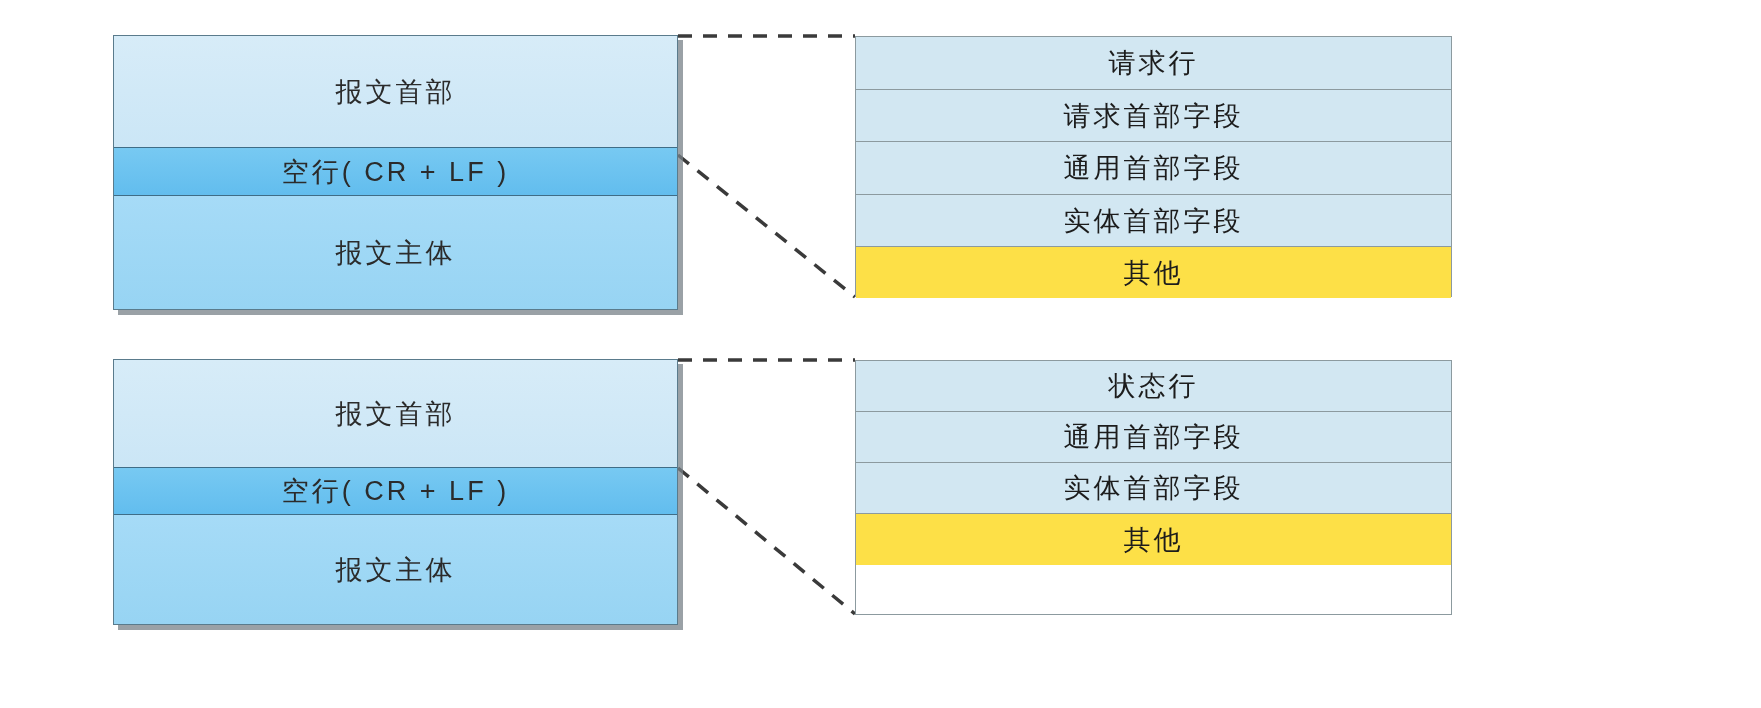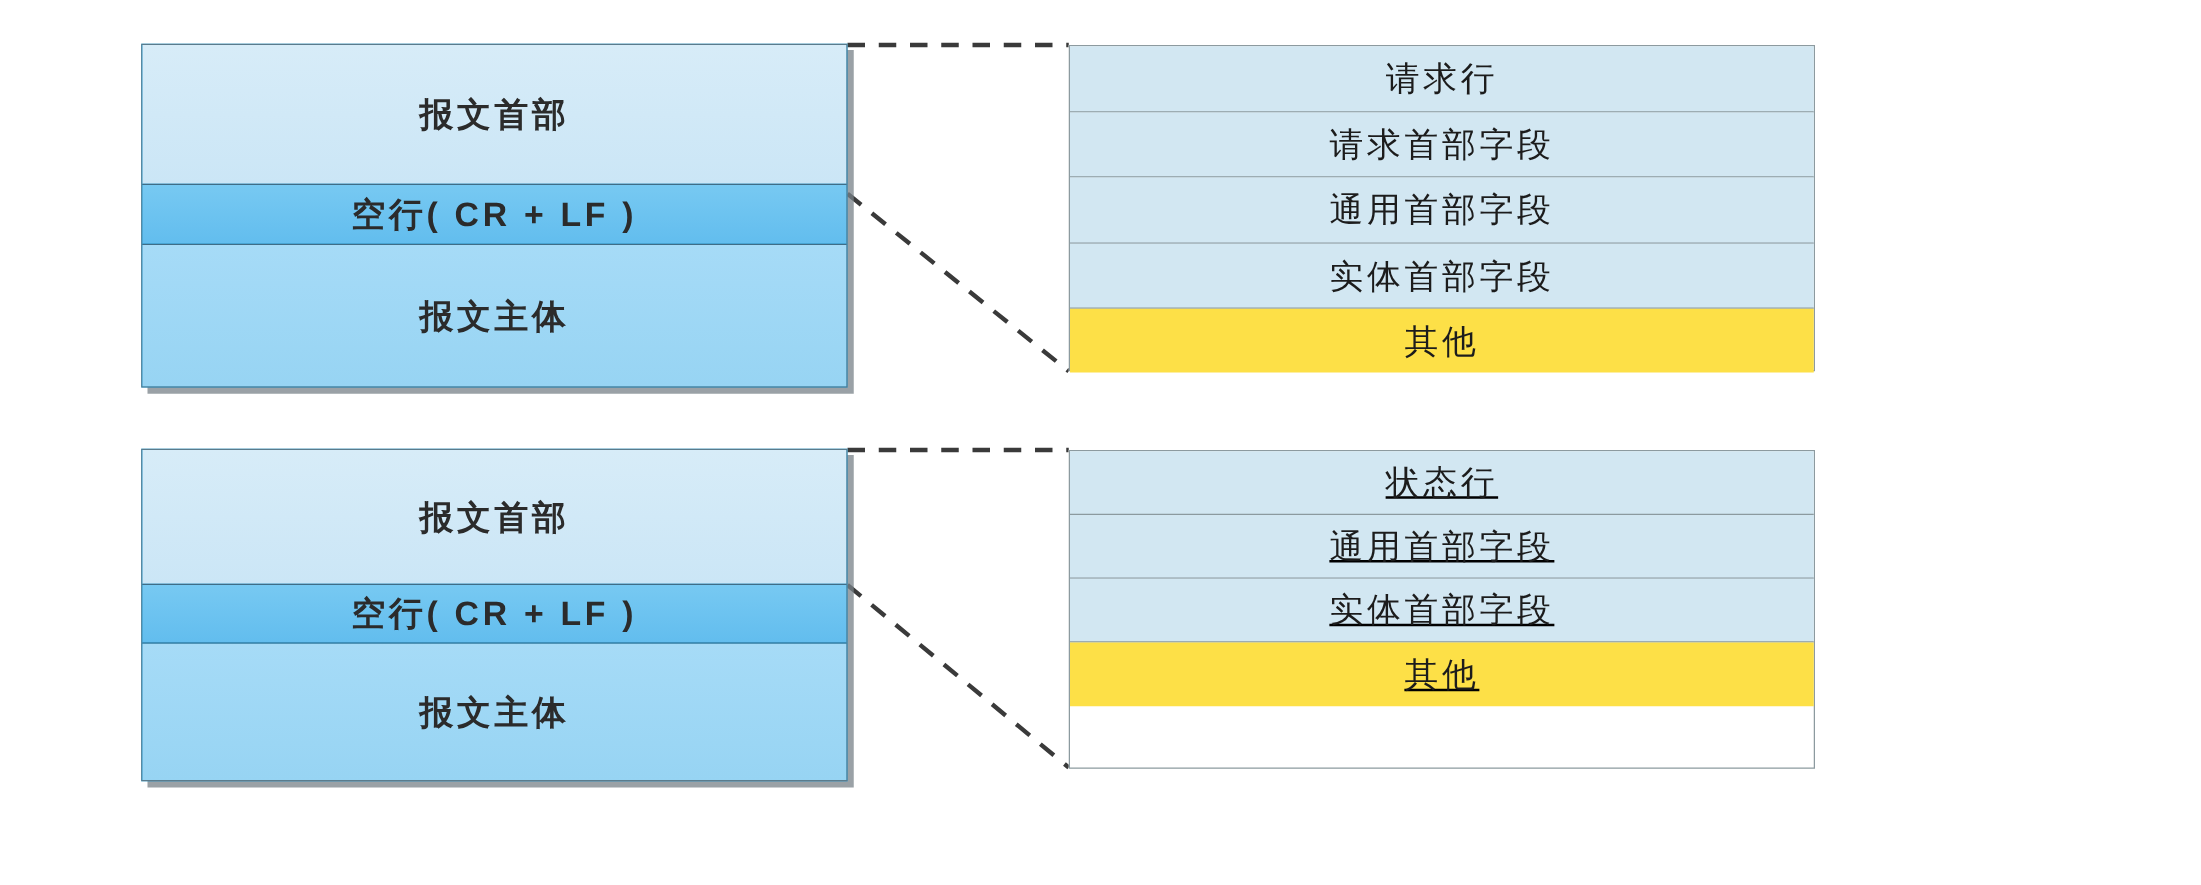--- a/index.html
+++ b/index.html
@@ -29,22 +29,21 @@
     height: 708px;
     pointer-events: none;
   }
 
   
   .msg-box {
     position: absolute;
     box-sizing: border-box;
     border: 1px solid #5a7b8c;
     box-shadow: 5px 5px 0 0 rgba(120,130,136,0.75);
-    background: #0ea5e9;
-    font-weight: bold;
+    background: #fdba74;
   }
   .msg-row {
     box-sizing: border-box;
     display: flex;
     align-items: center;
     justify-content: center;
     border-bottom: 1px solid #3f6d87;
     color: #2b2b2b;
     font-size: 27px;
     letter-spacing: 3px;
@@ -139,21 +138,21 @@
       <span>报文首部</span>
     </div>
     <div class="msg-row row-blank" style="height:47px;">
       <span>空行( CR + LF )</span>
     </div>
     <div class="msg-row row-body" style="height:109px;">
       <span>报文主体</span>
     </div>
   </div>
 
-  <div class="detail-table" style="left:855px; top:360px; width:597px; height:255px;text-decoration:underline;">
+  <div class="detail-table" style="left:855px; top:360px; width:597px; height:255px;">
     <div class="detail-row tinted" style="height:51px;">
       <span>状态行</span>
     </div>
     <div class="detail-row tinted" style="height:51px;">
       <span>通用首部字段</span>
     </div>
     <div class="detail-row tinted" style="height:51px;">
       <span>实体首部字段</span>
     </div>
     <div class="detail-row plain" style="height:51px;">

